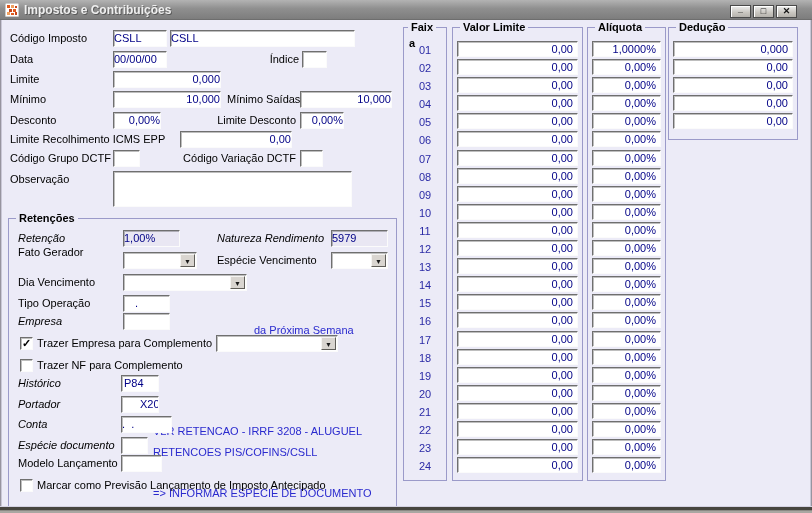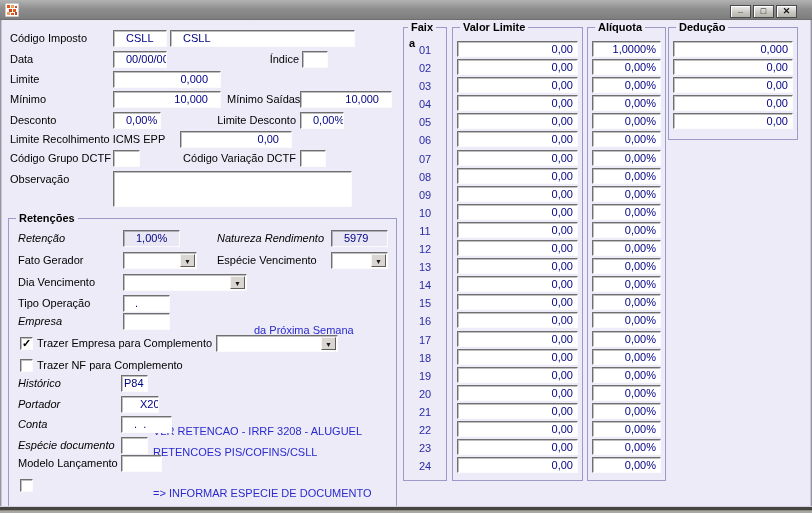--- a/index.html
+++ b/index.html
@@ -29,21 +29,21 @@
   }
   .winbtn.min { right:61px; line-height:7px; }
   .winbtn.max { right:38px; }
   .winbtn.close { right:15px; }
   
   .lbl { position:absolute; height:17px; line-height:17px; font-size:11px; color:#000; white-space:nowrap; }
   .it  { font-style:italic; }
   .ra  { text-align:right; }
   .fld {
     position:absolute; height:17px; line-height:15px; font-size:11px;
-    background:#fff; color:#000086; padding:0 12px; white-space:pre; overflow:hidden;
+    background:#fff; color:#000086; padding:0 0; white-space:pre; overflow:hidden;
     border:1px solid; border-color:#6f6f6f #fbfbfb #fbfbfb #6f6f6f;
     box-shadow: inset 1px 1px 0 rgba(70,70,70,.35);
   }
   .fld.dis { background:#e9e7f3; }
   .area { height:36px; line-height:13px; }
   .combo { padding-right:17px; }
   .cbtn {
     position:absolute; top:1px; right:1px; bottom:1px; width:15px;
     background:#d9d5d0; border:1px solid; border-color:#f5f4f2 #5f5d58 #5f5d58 #f5f4f2;
     font-size:7px; color:#1a1a1a; text-align:center; line-height:13px; cursor:default;
@@ -88,20 +88,21 @@
       <rect x="0" y="0" width="14" height="14" fill="#ffffff" stroke="#9a9a9a" stroke-width="1"></rect>
       <rect x="2" y="2" width="3" height="3" fill="#e05a1e"></rect>
       <rect x="6" y="2" width="3" height="3" fill="#f0a060"></rect>
       <rect x="10" y="3" width="2" height="2" fill="#c8441a"></rect>
       <rect x="4" y="6" width="3" height="3" fill="#c8441a"></rect>
       <rect x="8" y="6" width="3" height="3" fill="#e05a1e"></rect>
       <rect x="2" y="9" width="3" height="3" fill="#f0a060"></rect>
       <rect x="6" y="10" width="3" height="2" fill="#e05a1e"></rect>
       <rect x="10" y="9" width="2" height="3" fill="#c8441a"></rect>
     </svg>
+    <span class="ttext">Impostos e Contribuições</span>
     <span class="winbtn min">_</span>
     <span class="winbtn max">□</span>
     <span class="winbtn close">✕</span>
   </div>
 
   <span class="lbl" style="left:10px;top:30px">Código Imposto</span>
   <div class="fld" style="left:113px;top:30px;width:54px">CSLL</div>
   <div class="fld" style="left:170px;top:30px;width:185px">CSLL</div>
 
   <span class="lbl" style="left:10px;top:51px">Data</span>
@@ -135,21 +136,21 @@
 
   <div class="gb" style="left:8px;top:218px;width:389px;height:297px">
     <span class="leg">Retenções</span>
   </div>
 
   <span class="lbl it" style="left:18px;top:230px">Retenção</span>
   <div class="fld dis" style="left:123px;top:230px;width:57px;">1,00%</div>
   <span class="lbl it" style="left:217px;top:230px">Natureza Rendimento</span>
   <div class="fld dis" style="left:331px;top:230px;width:57px">5979</div>
 
-  <span class="lbl" style="left:18px;top:252px">Fato Gerador</span>
+  <span class="lbl" style="left:18px;top:244px">Fato Gerador</span>
   <div class="fld combo" style="left:123px;top:252px;width:74px">
     
     <span class="cbtn">▼</span>
   </div>
   <span class="lbl" style="left:217px;top:252px">Espécie Vencimento</span>
   <div class="fld combo" style="left:331px;top:252px;width:57px">
     
     <span class="cbtn">▼</span>
   </div>
 
@@ -170,38 +171,39 @@
   <span class="lbl" style="left:37px;top:335px">Trazer Empresa para Complemento</span>
   <div class="fld combo" style="left:216px;top:335px;width:122px">
     
     <span class="cbtn">▼</span>
   </div>
 
   <span class="cb" style="left:20px;top:359px" data-checked="false" data-glyph="✓"></span>
   <span class="lbl" style="left:37px;top:357px">Trazer NF para Complemento</span>
 
   <span class="lbl it" style="left:18px;top:375px">Histórico</span>
-  <div class="fld" style="left:121px;top:375px;width:27px;padding:0 2px">P84</div>
+  <div class="fld" style="left:121px;top:375px;width:38px;padding:0 2px">P84</div>
   <span class="hint" style="left:153px;top:375px">VLR RETENCAO - IRRF 3208 - ALUGUEL</span>
 
   <span class="lbl it" style="left:18px;top:396px">Portador</span>
   <div class="fld" style="left:121px;top:396px;width:27px;padding:0 18px">X20</div>
   <span class="hint" style="left:153px;top:396px">RETENCOES PIS/COFINS/CSLL</span>
 
   <span class="lbl it" style="left:18px;top:416px">Conta</span>
   <div class="fld" style="left:121px;top:416px;width:51px">.  .</div>
 
   <span class="lbl it" style="left:18px;top:437px">Espécie documento</span>
   <div class="fld" style="left:121px;top:437px;width:27px"></div>
   <span class="hint" style="left:153px;top:437px">=&gt; INFORMAR ESPECIE DE DOCUMENTO</span>
 
   <span class="lbl" style="left:18px;top:455px">Modelo Lançamento</span>
   <div class="fld" style="left:121px;top:455px;width:41px"></div>
 
   <span class="cb" style="left:20px;top:479px" data-checked="false" data-glyph="✓"></span>
+  <span class="lbl" style="left:37px;top:477px">Marcar como Previsão Lançamento de Imposto Antecipado</span>
 
   <div class="gb" style="left:403px;top:27px;width:44px;height:454px">
     <span class="leg" style="left:4px">Faix</span>
     <span class="fxa">a</span>
     <div class="ncol">
 
     <div class="fxrow">01</div>
         <div class="fxrow">02</div>
         <div class="fxrow">03</div>
         <div class="fxrow">04</div>

